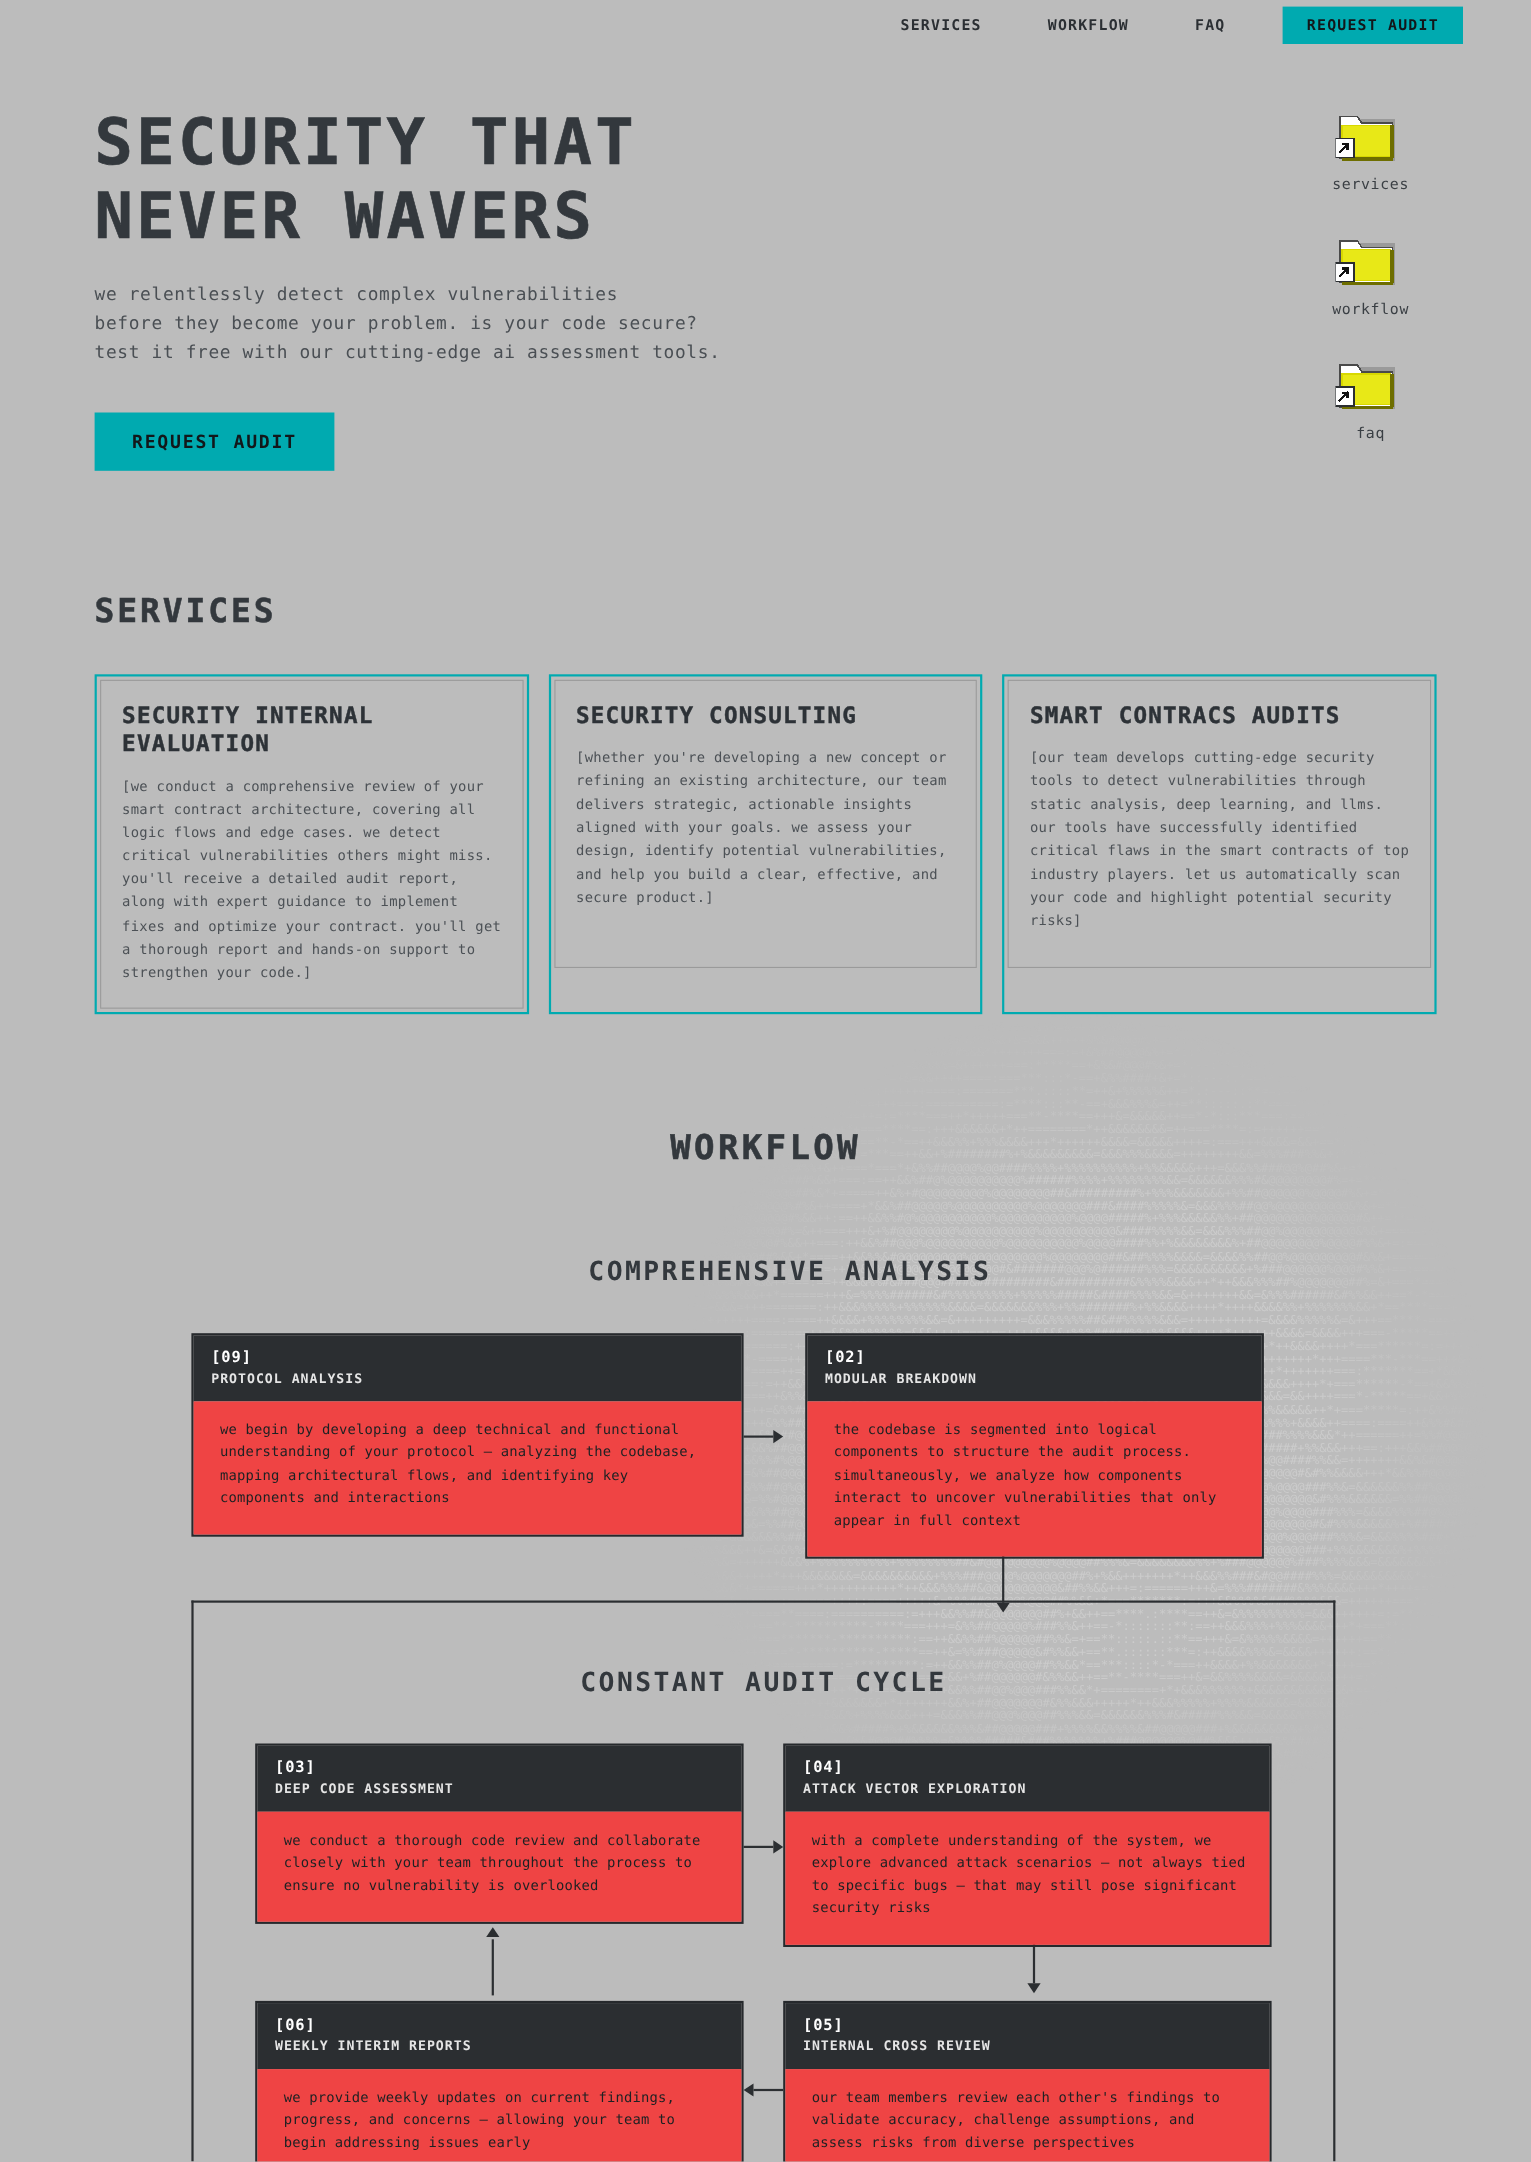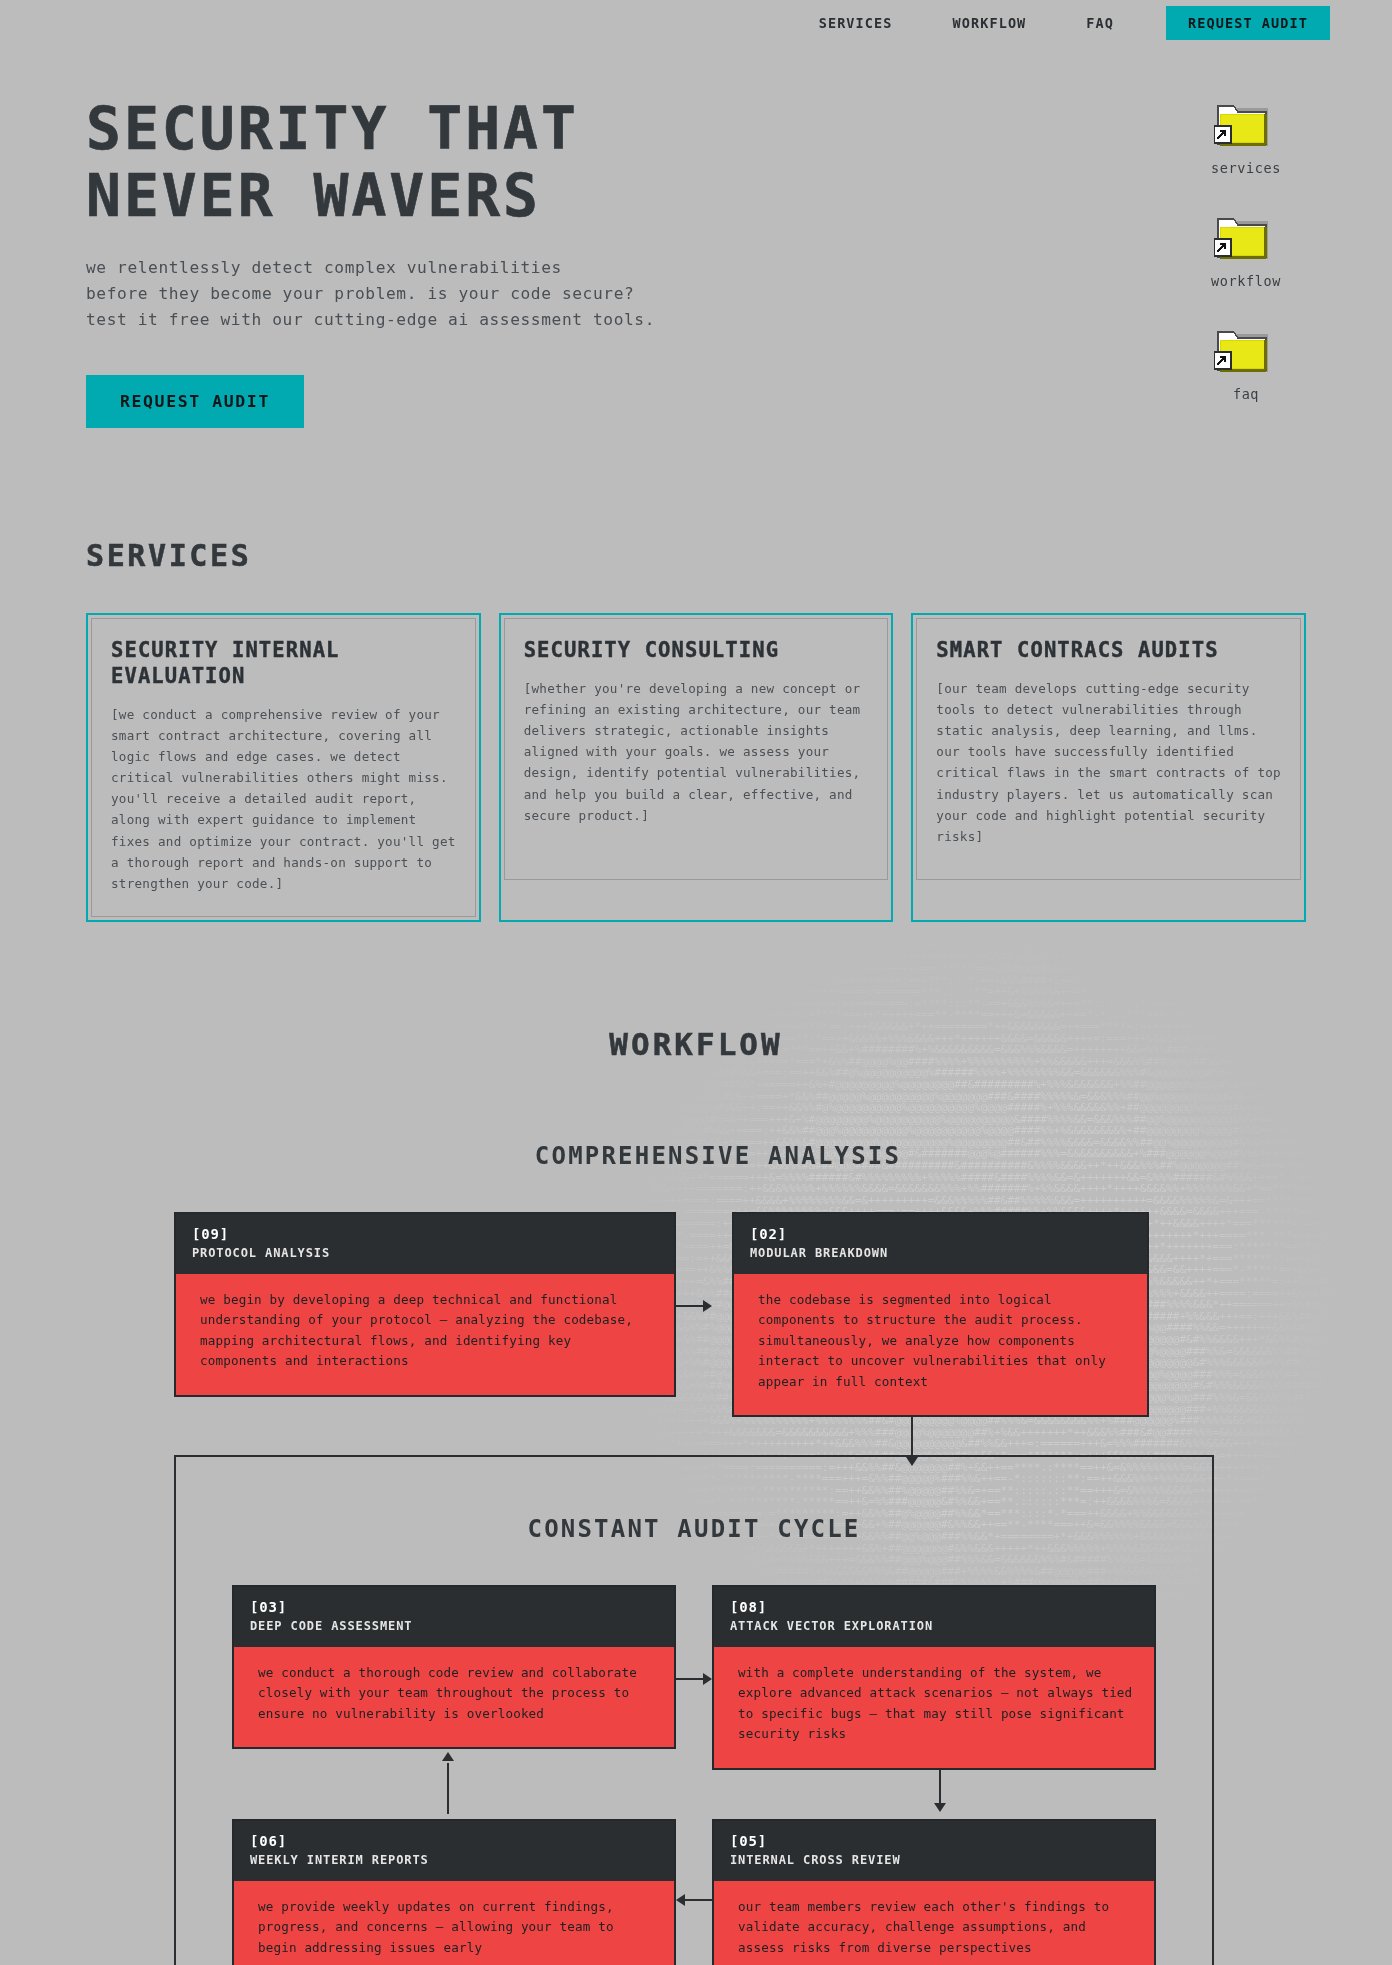--- a/index.html
+++ b/index.html
@@ -529,21 +529,21 @@
 <div class="step" id="step-03">
   <div class="step-head">
     <span class="step-num">[03]</span>
     <span class="step-name">DEEP CODE ASSESSMENT</span>
   </div>
   <div class="step-body">we conduct a thorough code review and collaborate closely with your team throughout the process to ensure no vulnerability is overlooked</div>
 </div>
 
 <div class="step" id="step-04">
   <div class="step-head">
-    <span class="step-num">[08]</span>
+    <span class="step-num">[04]</span>
     <span class="step-name">ATTACK VECTOR EXPLORATION</span>
   </div>
   <div class="step-body">with a complete understanding of the system, we explore advanced attack scenarios — not always tied to specific bugs — that may still pose significant security risks</div>
 </div>
 
 <div class="step" id="step-05">
   <div class="step-head">
     <span class="step-num">[05]</span>
     <span class="step-name">INTERNAL CROSS REVIEW</span>
   </div>

